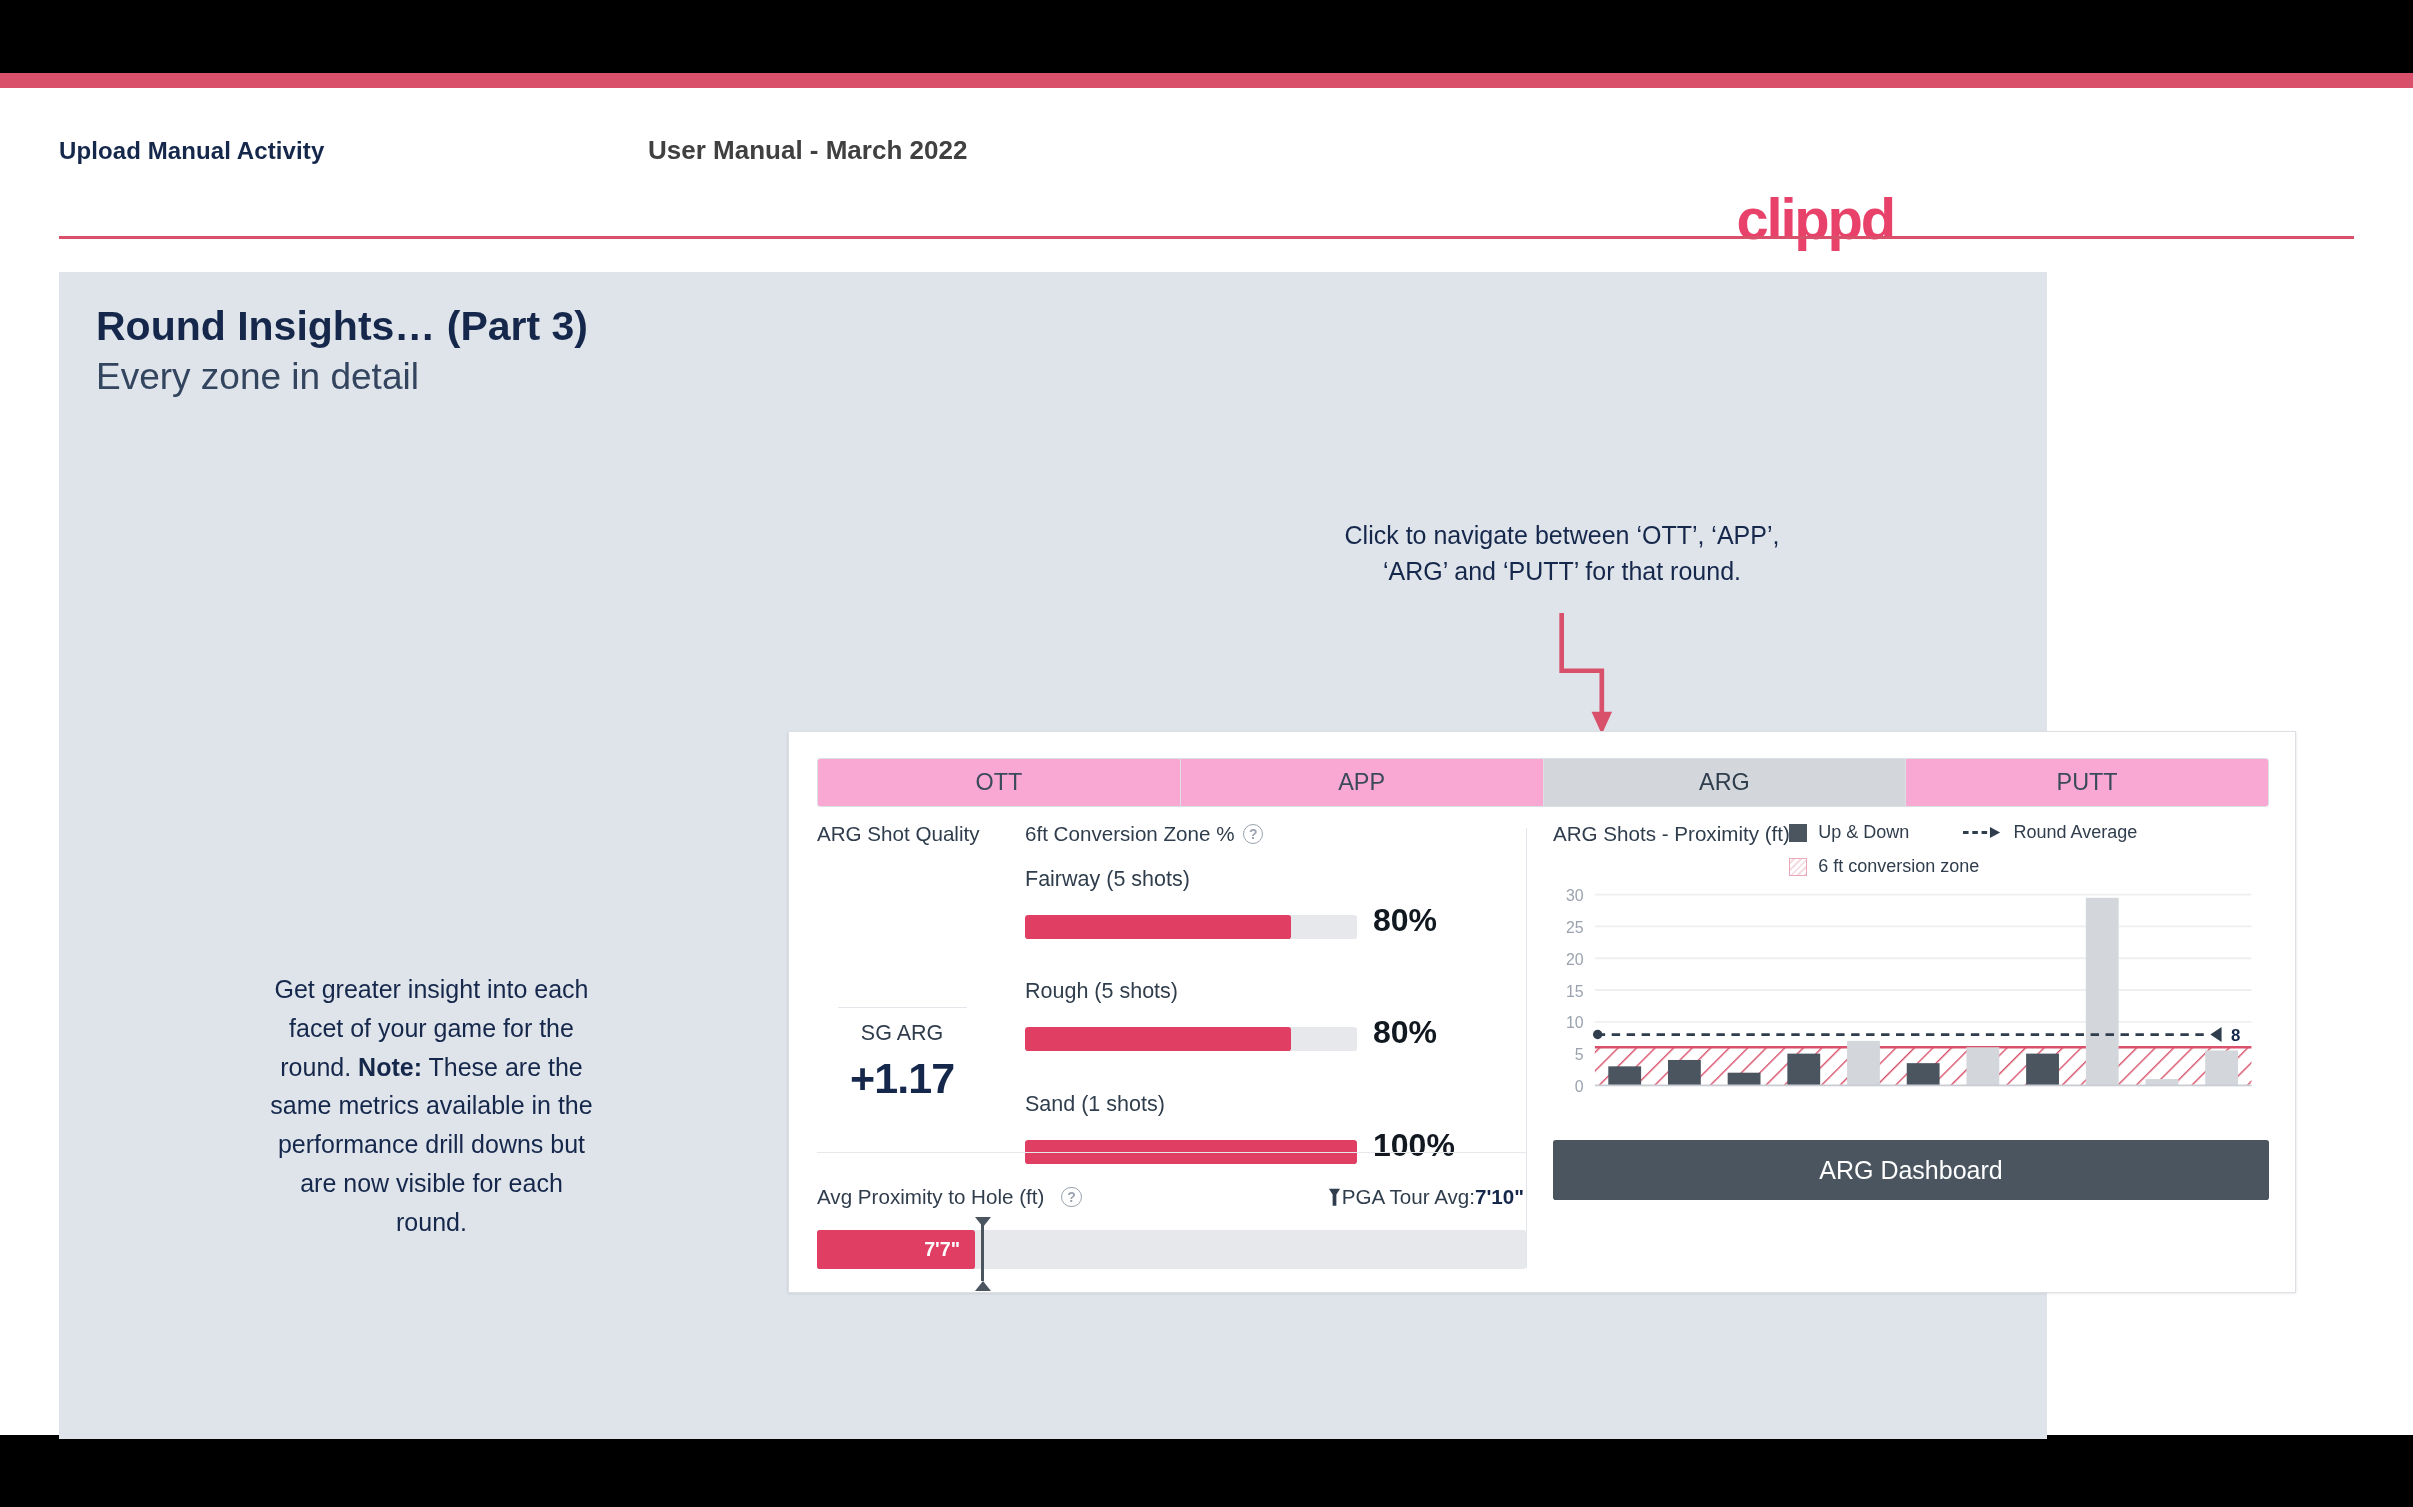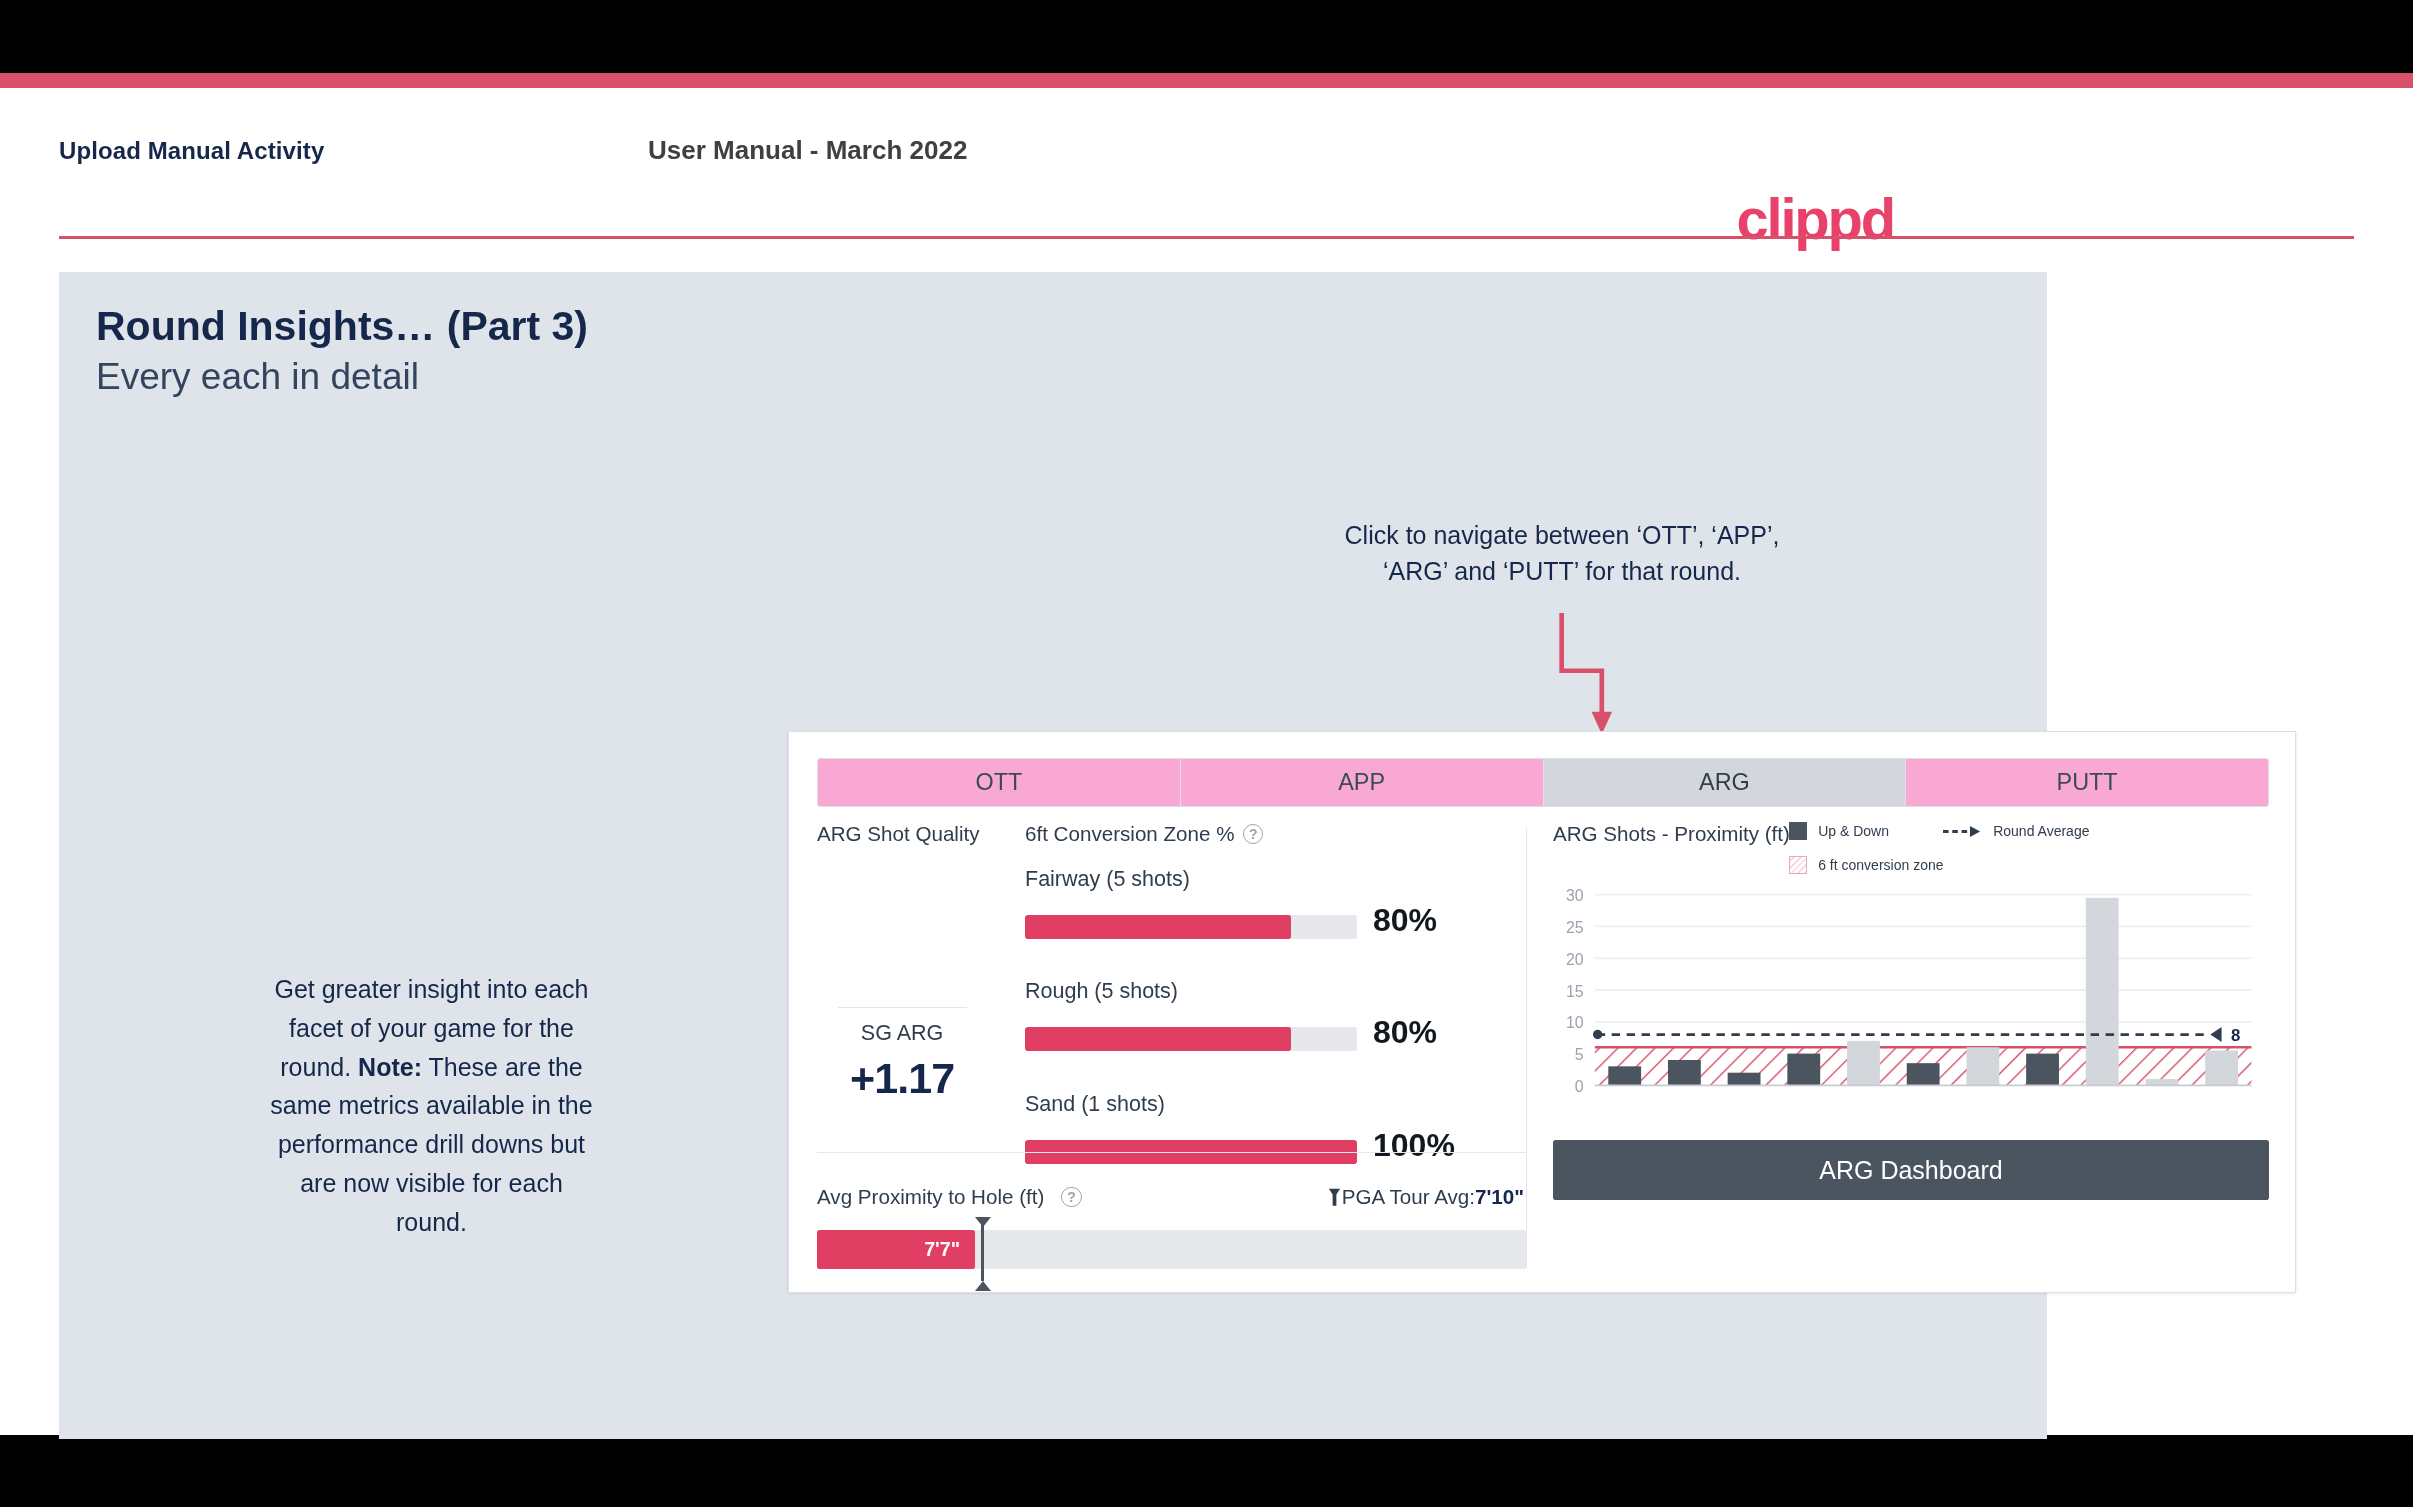--- a/index.html
+++ b/index.html
@@ -95,21 +95,21 @@
   .prox-marker { position: absolute; top: -11.2px; width: 2.8px; height: 62px; background: #4A5560; }
   .prox-tri-up, .prox-tri-dn { position: absolute; width: 0; height: 0; border-left: 8.4px solid transparent; border-right: 8.4px solid transparent; }
   .prox-tri-up { border-top: 10.3px solid #4A5560; top: -13px; }
   .prox-tri-dn { border-bottom: 10.3px solid #4A5560; top: 51px; }
 
   
   .chart-head { position: absolute; left: 0; top: 0; width: 716px; }
   .chart-title { position: absolute; left: 0; top: 0; font-size: 20.6px; color: #2F3D4C; }
   .legend1 { position: absolute; left: 236px; top: 0; display: flex; align-items: center; gap: 54px; }
   .legend2 { position: absolute; left: 236px; top: 34px; display: flex; align-items: center; gap: 10.3px; }
-  .lg-item { display: flex; align-items: center; gap: 11.2px; font-size: 14px; color: #2F3D4C; text-align: center; }
+  .lg-item { display: flex; align-items: center; gap: 11.2px; font-size: 18px; color: #2F3D4C; text-align: center; }
   .sw-dark { width: 18px; height: 18px; background: #4A5560; }
   .sw-hatch { width: 18px; height: 18px; border: 0.9px solid #E9A8B8;
               background: repeating-linear-gradient(-45deg,#F6DBE2 0 1.9px,#fff 1.9px 4.7px); }
 
   .chartbox { position: absolute; left: 0; top: 67px; width: 716px; height: 217px; }
   .btn-dash { position: absolute; left: 0; top: 318px; width: 716px; height: 60px; background: #4A5560;
               color: #fff; font-size: 25px; display: flex; align-items: center; justify-content: center;
               border-radius: 2.8px; font-weight: 500; }
 </style>
 </head>
@@ -127,21 +127,21 @@
       <div class="hdr-left">Upload Manual Activity</div>
       <div class="hdr-mid">User Manual - March 2022</div>
       <div class="logo">clippd</div>
       <div class="hdr-rule"></div>
     </div>
 
     <div class="body-panel">
 
       <div class="title-block">
         <div class="title-main">Round Insights… (Part 3)</div>
-        <div class="title-sub">Every each in detail</div>
+        <div class="title-sub">Every zone in detail</div>
       </div>
 
       <div class="callout">
         <div>Click to navigate between ‘OTT’, ‘APP’,</div>
         <div>‘ARG’ and ‘PUTT’ for that round.</div>
       </div>
 
       <svg class="arrow-svg" width="84" height="131" viewBox="0 0 90 140">
         <path d="M5,4 L5,66 L48,66 L48,112" stroke="#D9506B" stroke-width="5" fill="none"></path>
         <path d="M48,134 L37,110 L59,110 Z" fill="#D9506B"></path>

